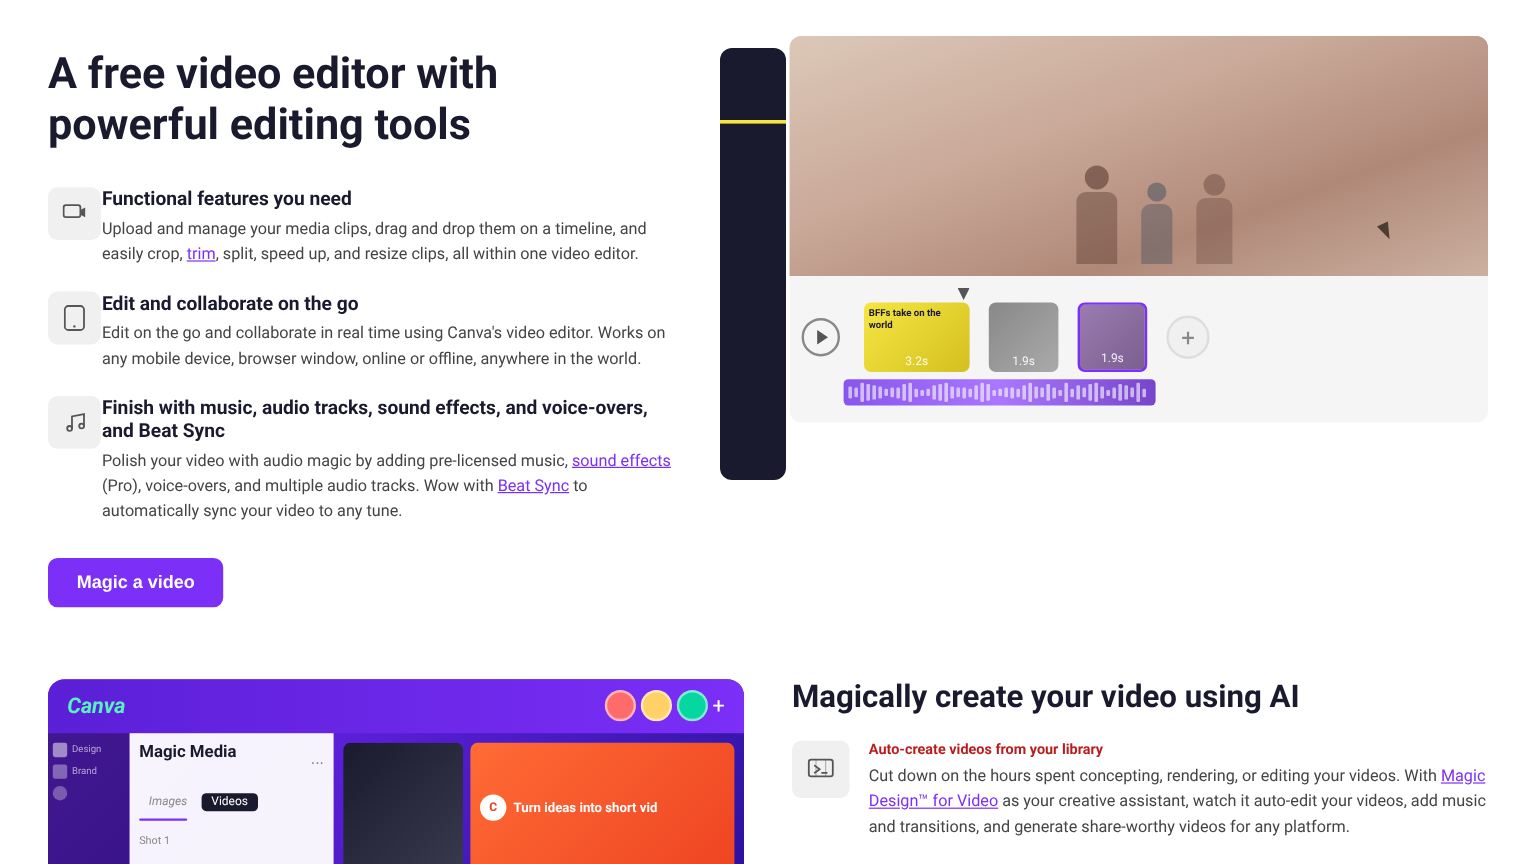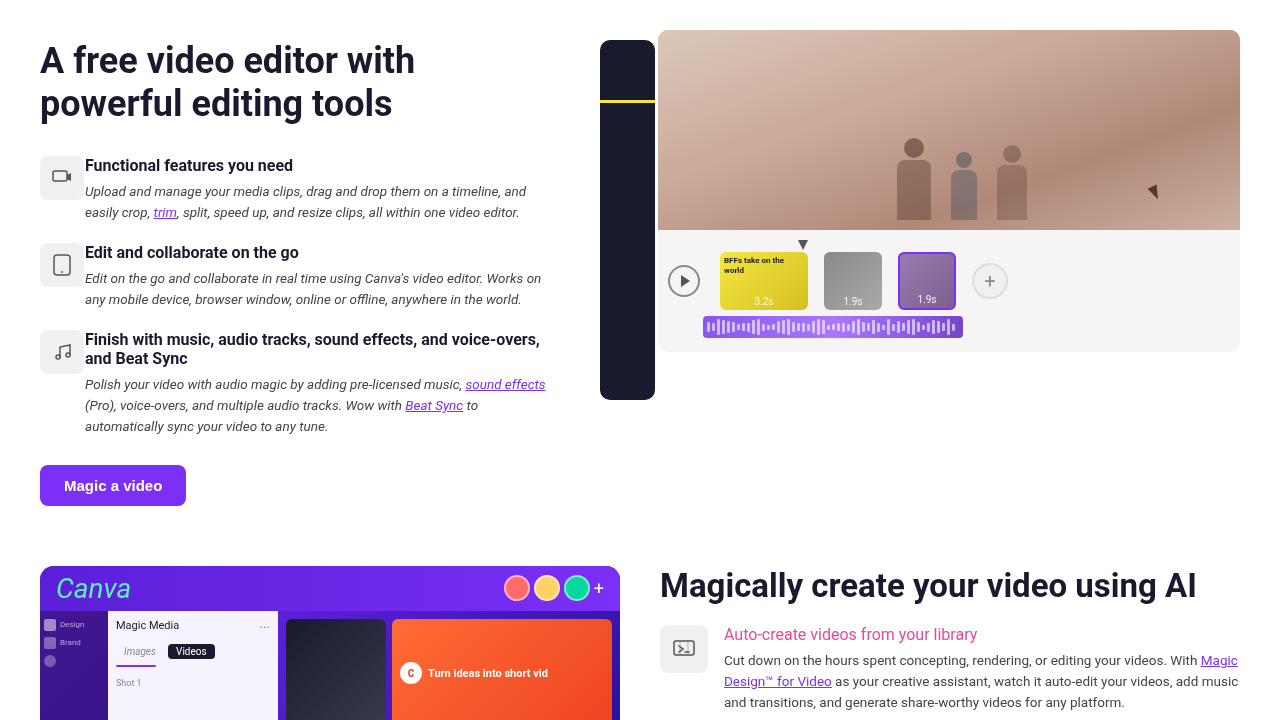--- a/index.html
+++ b/index.html
@@ -62,21 +62,20 @@
       font-size: 16px;
       font-weight: 700;
       color: #1a1a2e;
       margin-bottom: 6px;
     }
 
     .feature-content p {
       font-size: 13.5px;
       color: #444;
       line-height: 1.55;
-      font-style: italic;
     }
 
     .feature-content a {
       color: #7b2ff7;
       text-decoration: underline;
       cursor: pointer;
     }
 
     .cta-button {
       display: inline-block;
@@ -265,22 +264,22 @@
     .canva-header {
       background: linear-gradient(90deg, #5b1fd7, #7b2ff7);
       height: 45px;
       display: flex;
       align-items: center;
       padding: 0 16px;
       justify-content: space-between;
     }
 
     .canva-logo {
-      font-size: 28px;
-      font-weight: 400;
+      font-size: 18px;
+      font-weight: 700;
       color: #5af0c0;
       font-style: italic;
     }
 
     .canva-avatars {
       display: flex;
       align-items: center;
       gap: 4px;
     }
 
@@ -325,24 +324,24 @@
       color: rgba(255,255,255,0.6);
     }
 
     .canva-panel {
       width: 170px;
       background: rgba(255,255,255,0.95);
       padding: 8px;
     }
 
     .panel-title {
-      font-size: 11px;
-      font-weight: 400;
+      font-size: 14px;
+      font-weight: 700;
       color: #1a1a2e;
-      margin-bottom: 6px;
+      margin-bottom: 20px;
     }
 
     .panel-tabs {
       display: flex;
       gap: 4px;
       margin-bottom: 6px;
     }
 
     .panel-tab {
       font-size: 10px;
@@ -425,21 +424,21 @@
       color: #fff;
       line-height: 1.2;
     }
 
     
     .ai-section {
       flex: 1;
     }
 
     .ai-title {
-      font-size: 33px;
+      font-size: 26px;
       font-weight: 700;
       color: #1a1a2e;
       line-height: 1.2;
       margin-bottom: 20px;
     }
 
     .ai-feature {
       display: flex;
       gap: 16px;
       align-items: flex-start;
@@ -451,23 +450,23 @@
       background: #f0f0f0;
       border-radius: 8px;
       display: flex;
       align-items: center;
       justify-content: center;
       flex-shrink: 0;
       font-size: 20px;
     }
 
     .ai-content h3 {
-      font-size: 16px;
-      font-weight: 400;
-      color: #ec4899;
+      font-size: 12px;
+      font-weight: 700;
+      color: #b91c1c;
       margin-bottom: 6px;
     }
 
     .ai-content p {
       font-size: 13.5px;
       color: #444;
       line-height: 1.55;
     }
 
     .ai-content a {

